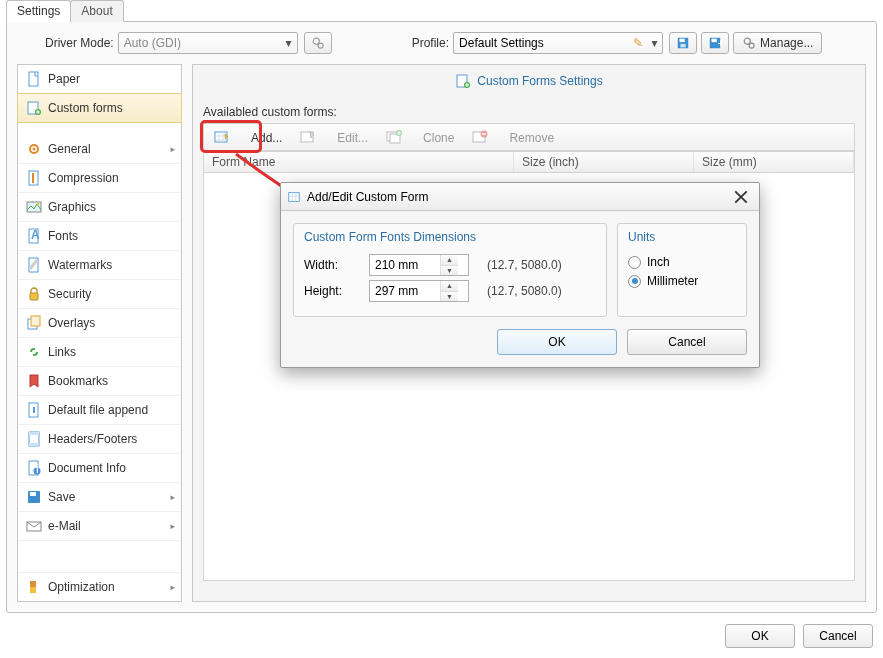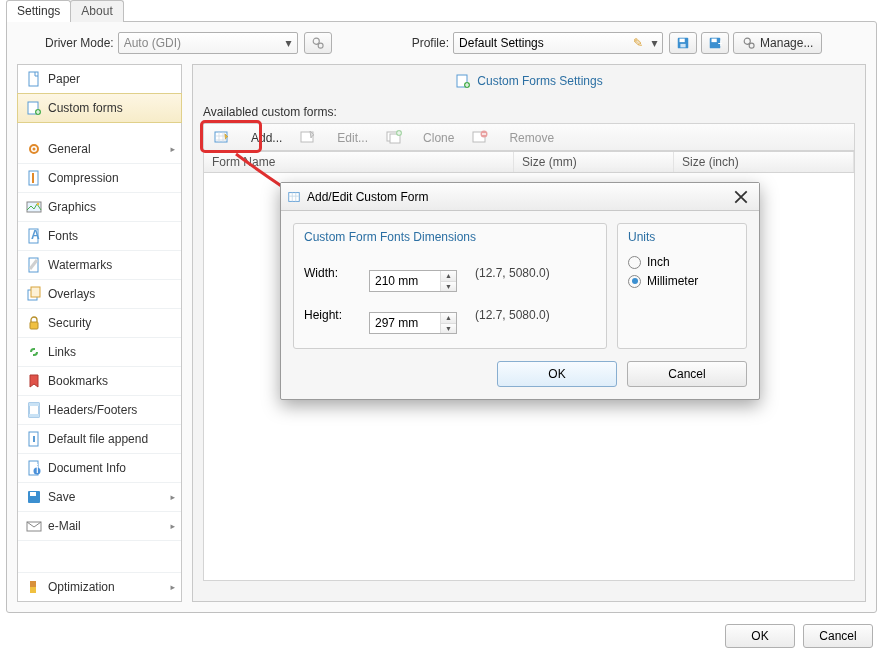--- a/index.html
+++ b/index.html
@@ -48,21 +48,21 @@
   .group { border:1px solid #cfcfcf; border-radius:3px; background:#fafafa;}
   .group-title { color:#2b6fa3; padding:6px 10px 2px; font-size:12px;}
   .group-content { padding:4px 10px 10px;}
   .name-input { width:100%; height:24px; border:1px solid #d8a33a; background:#fff; padding:0 5px; outline:none;}
   .name-input .sel { background:#3b8fd0; color:#fff; display:inline-block; padding:0 1px;}
   .row2 { display:flex; gap:10px;}
   .dim-group { flex:1;}
   .units-group { width:130px;}
   .dim-row { display:flex; align-items:center; gap:10px; margin:4px 0;}
   .dim-label{width:55px;}
-  .spin { display:flex; width:88px; height:22px; border:1px solid #b0b0b0; background:#fff;margin-top:16px;}
+  .spin { display:flex; width:100px; height:22px; border:1px solid #b0b0b0; background:#fff;}
   .spin input{border:none;width:70px;padding:0 5px;outline:none;}
   .spin .spins{width:18px;display:flex;flex-direction:column;border-left:1px solid #ddd;}
   .spin .sp{flex:1;display:flex;align-items:center;justify-content:center;font-size:7px;color:#555;cursor:pointer;background:linear-gradient(#fdfdfd,#ececec);}
   .sp+.sp{border-top:1px solid #ddd;}
   .range { color:#444; margin-left:8px; width:95px;}
   .radio-row { display:flex; align-items:center; gap:6px; margin:5px 0; cursor:pointer;}
   .radio { width:13px; height:13px; border:1px solid #888; border-radius:50%; display:inline-flex; align-items:center; justify-content:center;}
   .radio.checked::after{content:"";width:6px;height:6px;background:#3b8fd0;border-radius:50%;}
   .dlg-buttons { display:flex; gap:10px; justify-content:flex-end; padding:0 12px 12px;}
   .dlg-btn { min-width:120px; height:26px; border:1px solid #88aed0; background:linear-gradient(#f7fbff,#dfeefa); border-radius:3px; display:flex; align-items:center; justify-content:center; cursor:pointer;}
@@ -175,58 +175,58 @@
         </div>
       <div class="side-item">
           <svg viewBox="0 0 16 16">
             <rect x="3" y="1" width="9" height="14" fill="#fff" stroke="#5a9bd4"></rect>
             <path d="M4 12L11 3" stroke="#d0d0d0" stroke-width="3"></path>
           </svg>
           <span>Watermarks</span>
         </div>
       <div class="side-item">
           <svg viewBox="0 0 16 16">
+            <rect x="4" y="7" width="8" height="7" rx="1" fill="#f0c040" stroke="#b8902a"></rect>
+            <path d="M5 7V5a3 3 0 016 0v2" fill="none" stroke="#b8902a" stroke-width="1.3"></path>
+          </svg>
+          <span>Security</span>
+        </div>
+      <div class="side-item">
+          <svg viewBox="0 0 16 16">
             <rect x="2" y="4" width="9" height="10" fill="#fff" stroke="#5a9bd4"></rect>
             <rect x="5" y="1" width="9" height="10" fill="#fdf1d6" stroke="#d8a33a"></rect>
           </svg>
           <span>Overlays</span>
         </div>
       <div class="side-item">
           <svg viewBox="0 0 16 16">
-            <rect x="4" y="7" width="8" height="7" rx="1" fill="#f0c040" stroke="#b8902a"></rect>
-            <path d="M5 7V5a3 3 0 016 0v2" fill="none" stroke="#b8902a" stroke-width="1.3"></path>
-          </svg>
-          <span>Security</span>
-        </div>
-      <div class="side-item">
-          <svg viewBox="0 0 16 16">
             <path d="M5 8a3 3 0 013-3h1M11 8a3 3 0 01-3 3H7" fill="none" stroke="#4caf50" stroke-width="2"></path>
           </svg>
           <span>Links</span>
         </div>
       <div class="side-item">
           <svg viewBox="0 0 16 16">
             <path d="M4 2h8v12l-4-3-4 3z" fill="#e0534a" stroke="#b03a32"></path>
           </svg>
           <span>Bookmarks</span>
+        </div>
+      <div class="side-item">
+          <svg viewBox="0 0 16 16">
+            <rect x="3" y="1" width="9" height="14" fill="#fff" stroke="#5a9bd4"></rect>
+            <path d="M7 5h2v6H7z" fill="#5a9bd4"></path>
+          </svg>
+          <span>Default file append</span>
         </div>
       <div class="side-item">
           <svg viewBox="0 0 16 16">
             <rect x="3" y="1" width="10" height="14" fill="#fff" stroke="#5a9bd4"></rect>
             <rect x="3" y="1" width="10" height="3" fill="#c9e2f5"></rect>
             <rect x="3" y="12" width="10" height="3" fill="#c9e2f5"></rect>
           </svg>
           <span>Headers/Footers</span>
-        </div>
-      <div class="side-item">
-          <svg viewBox="0 0 16 16">
-            <rect x="3" y="1" width="9" height="14" fill="#fff" stroke="#5a9bd4"></rect>
-            <path d="M7 5h2v6H7z" fill="#5a9bd4"></path>
-          </svg>
-          <span>Default file append</span>
         </div>
       <div class="side-item">
           <svg viewBox="0 0 16 16">
             <rect x="3" y="1" width="9" height="14" fill="#fff" stroke="#5a9bd4"></rect>
             <circle cx="11" cy="11" r="3.5" fill="#4a90d9"></circle>
             <text x="10" y="13" font-size="6" fill="#fff">i</text>
           </svg>
           <span>Document Info</span>
         </div>
       <div class="side-item">
@@ -297,22 +297,22 @@
               <circle cx="12" cy="5" r="3.5" fill="#e8a0a0"></circle>
               <rect x="10" y="4.3" width="4" height="1.4" fill="#fff"></rect>
             </svg>
             <span>Remove</span>
           </div>
       </div>
       <div class="add-highlight"></div>
 
       <div class="table-head">
         <div class="th th1">Form Name</div>
+        <div class="th th3">Size (inch)</div>
         <div class="th th2">Size (mm)</div>
-        <div class="th th3">Size (inch)</div>
       </div>
       <div class="table-body"></div>
 
       <svg class="red-arrow" style="top:85px;left:35px;width:180px;height:110px;" viewBox="0 0 180 110">
         <defs>
             <marker id="ah" markerWidth="10" markerHeight="10" refX="8" refY="3" orient="auto">
               <path d="M0 0L9 3L0 6z" fill="#e03030"></path>
             </marker>
           </defs>
         <path d="M8 4 Q70 50 160 102" fill="none" stroke="#e03030" stroke-width="3" marker-end="url(#ah)"></path>

